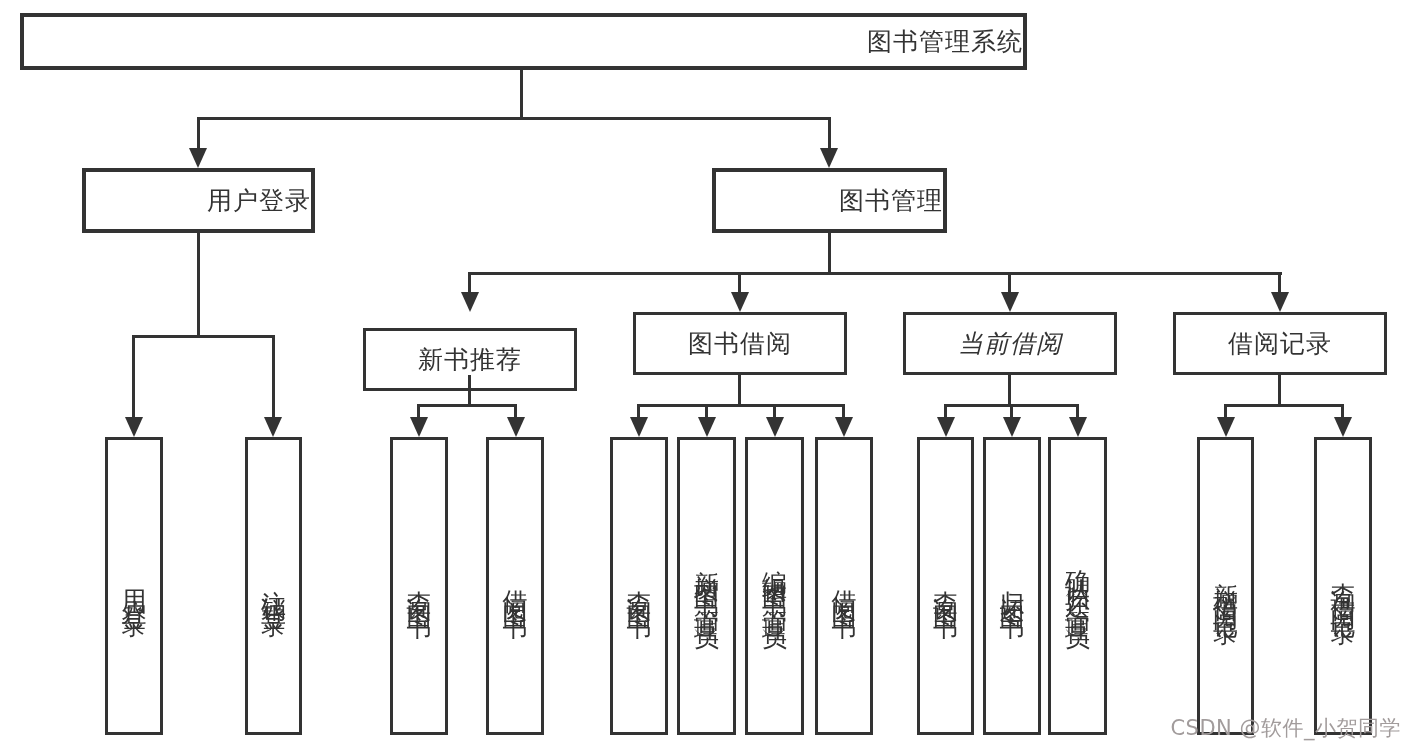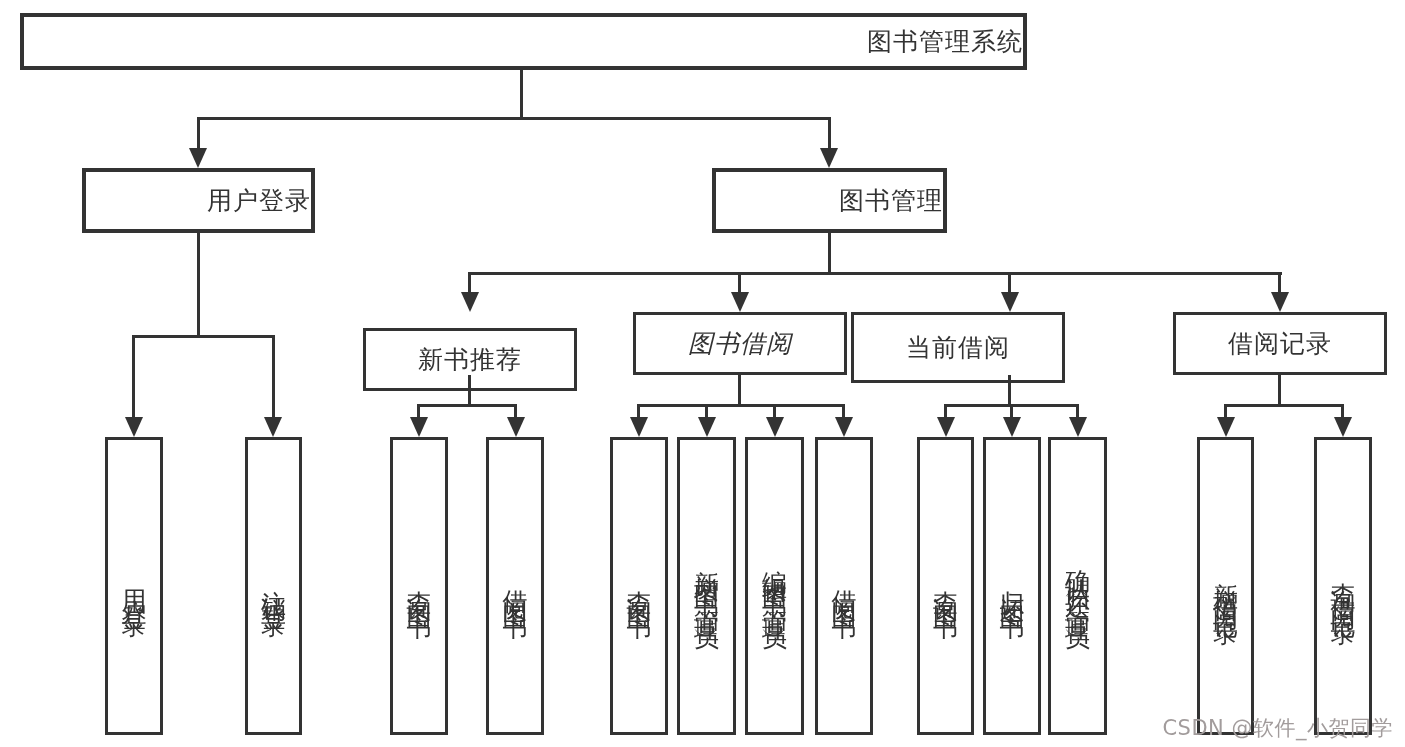--- a/index.html
+++ b/index.html
@@ -34,21 +34,21 @@
   .vline{width:3px;}
   .arrowhead{
     position:absolute;
     width:0;height:0;
     border-left:9px solid transparent;
     border-right:9px solid transparent;
     border-top:20px solid #333;
   }
   .watermark{
     position:absolute;
-    right:12px;top:714px;
+    right:4px;top:714px;
     font-size:21px;
     color:#a29c9c;
     letter-spacing:0.5px;
     z-index:5;
     white-space:nowrap;
   }
 </style>
 </head>
 <body>
 
@@ -87,24 +87,24 @@
   <div class="vline" style="left:738px;top:272px;height:20px;"></div>
   <div class="arrowhead" style="left:731px;top:292px;"></div>
   <div class="vline" style="left:1008px;top:272px;height:20px;"></div>
   <div class="arrowhead" style="left:1001px;top:292px;"></div>
   <div class="vline" style="left:1278px;top:272px;height:20px;"></div>
   <div class="arrowhead" style="left:1271px;top:292px;"></div>
 
   <div class="box" style="left:363px;top:328px;width:214px;height:63px;">
     <span>新书推荐</span>
   </div>
-  <div class="box" style="left:633px;top:312px;width:214px;height:63px;font-style:italic;">
+  <div class="box" style="left:633px;top:312px;width:214px;height:63px;">
     <span>图书借阅</span>
   </div>
-  <div class="box" style="left:851px;top:312px;width:214px;height:71px;">
+  <div class="box" style="left:903px;top:312px;width:214px;height:63px;font-style:italic;">
     <span>当前借阅</span>
   </div>
   <div class="box" style="left:1173px;top:312px;width:214px;height:63px;">
     <span>借阅记录</span>
   </div>
 
   <div class="vline" style="left:468px;top:375px;height:32px;"></div>
   <div class="hline" style="left:417px;top:404px;width:100px;"></div>
   <div class="vline" style="left:417px;top:404px;height:13px;"></div>
   <div class="arrowhead" style="left:410px;top:417px;"></div>

